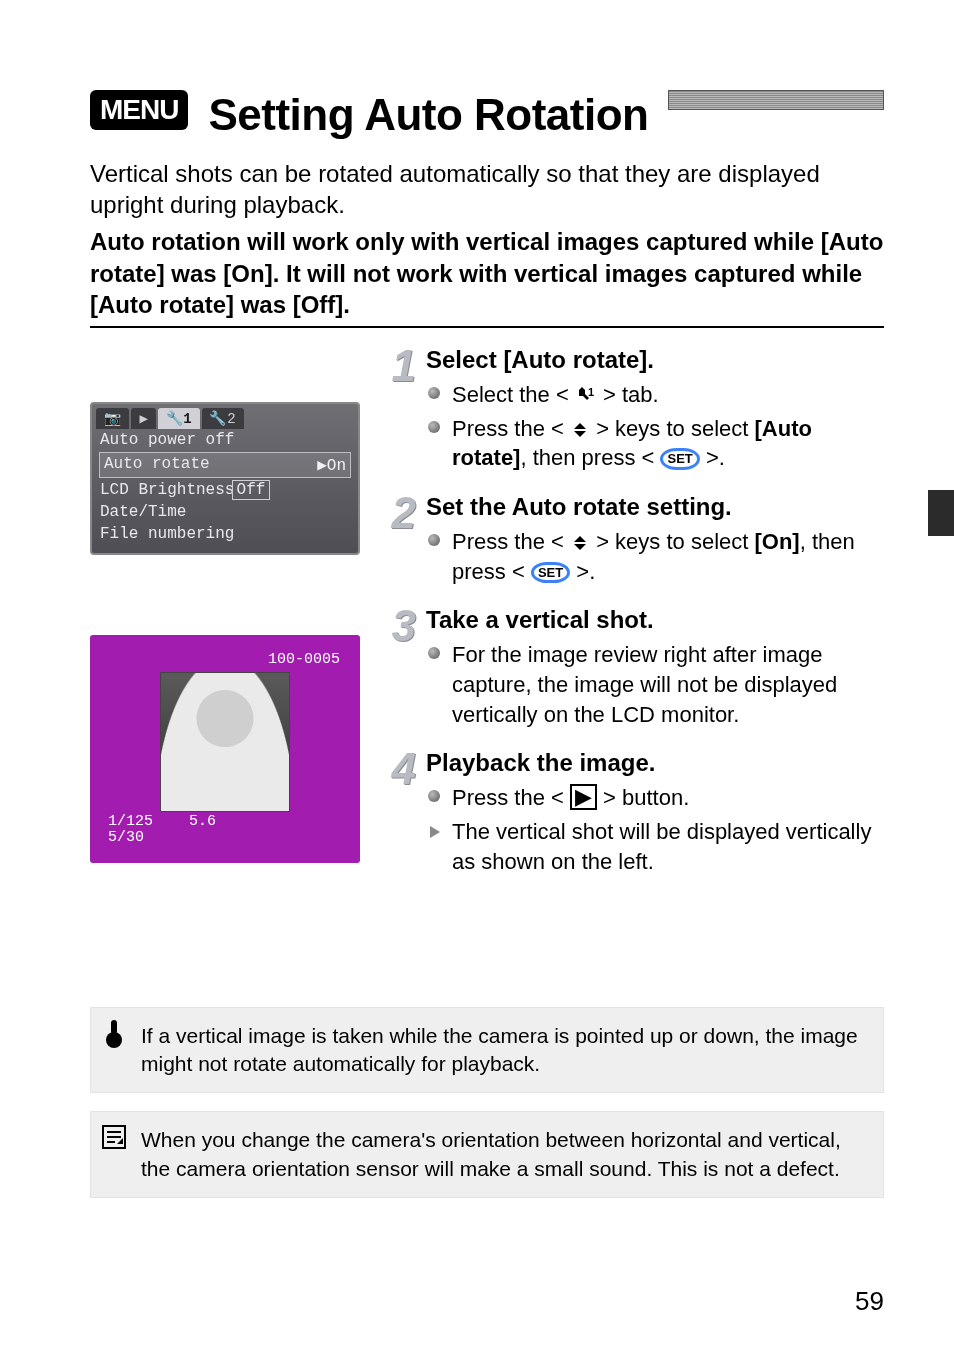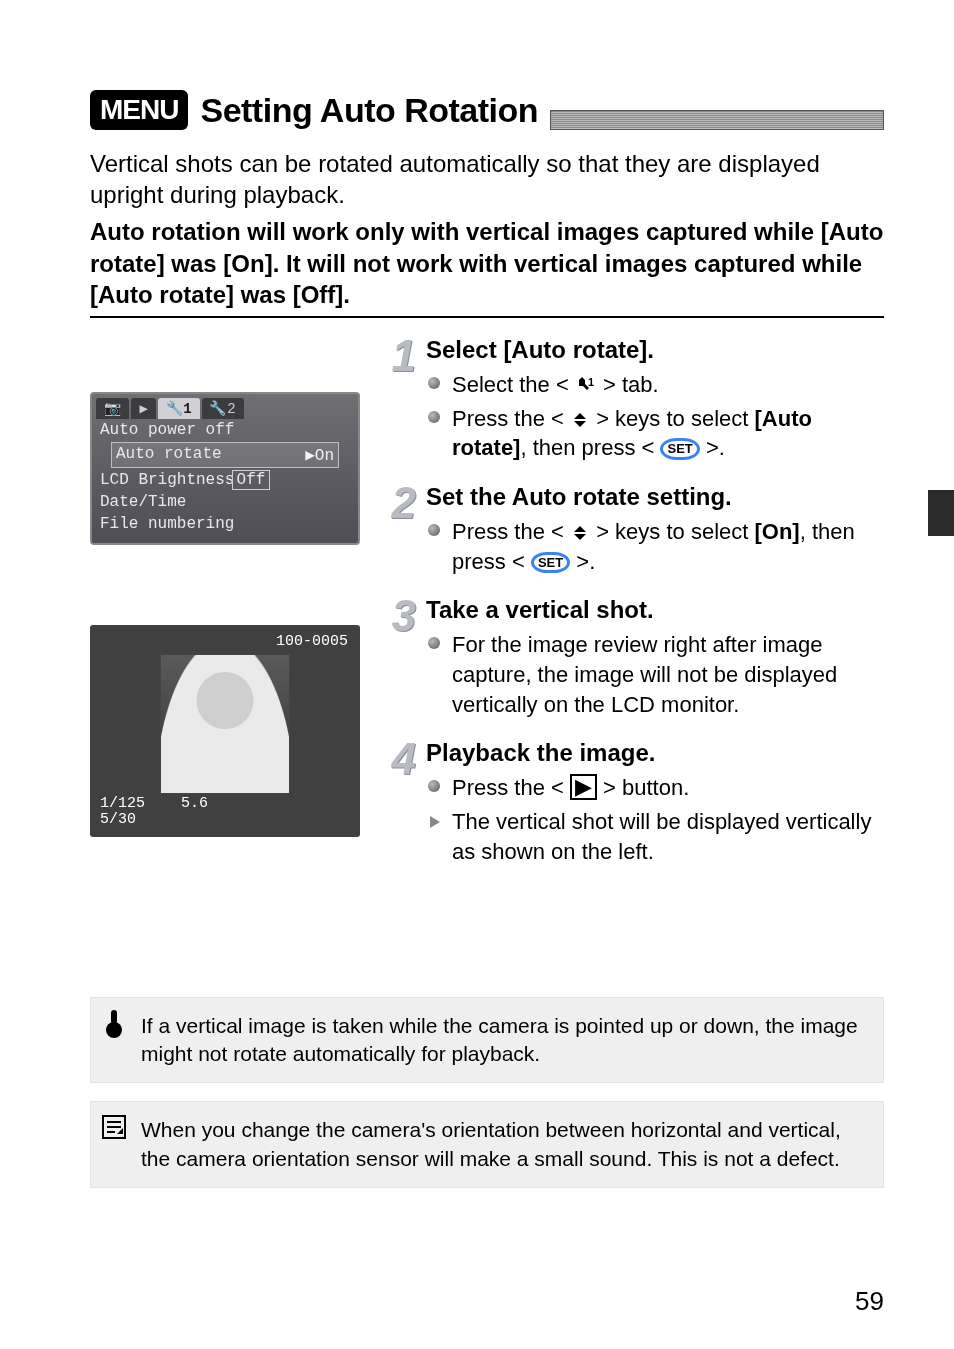--- a/index.html
+++ b/index.html
@@ -11,36 +11,36 @@
     color: #000;
   }
   .page {
     width: 954px;
     height: 1349px;
     position: relative;
     padding: 90px 70px 40px 90px;
   }
   .title-row {
     display: flex;
-    align-items: flex-end;
-    gap: 12px;
+    align-items: flex-start;
+    gap: 20px;
     margin-bottom: 18px;
   }
   .menu-badge {
     background: #000;
     color: #fff;
     font-weight: 900;
     font-size: 28px;
     padding: 4px 10px;
     border-radius: 6px;
     letter-spacing: -1px;
   }
   .title-row h1 {
     margin: 0;
-    font-size: 34px;
+    font-size: 44px;
     font-weight: 900;
     letter-spacing: -0.5px;
   }
   .title-bar {
     flex: 1;
     height: 20px;
     background: repeating-linear-gradient(
       to bottom,
       #888 0px, #888 1px,
       #bbb 1px, #bbb 2px
@@ -103,46 +103,46 @@
     color: #1a1a1a;
     font-weight: bold;
   }
   .cm-row {
     padding: 2px 8px;
     white-space: nowrap;
   }
   .cm-row.highlight {
     background: rgba(255,255,255,0.12);
     outline: 1px solid #bdbdc4;
-    margin: 2px 20px;
+    margin: 2px 8px;
     padding: 2px 4px;
     display: flex;
     justify-content: space-between;
   }
   .cm-sub {
     display: inline-block;
     width: 118px;
   }
   .cm-val {
     color: #f2f2f6;
   }
   .cm-off-box {
     border: 1px solid #cfcfd6;
     padding: 0 4px;
     margin-left: 4px;
   }
   
   .playback {
     width: 270px;
     position: relative;
-    background: #404040;
+    background: #a21caf;
     color: #fff;
     font-family: "Courier New", monospace;
     font-size: 16px;
-    padding: 8px;
+    padding: 16px;
     border-radius: 3px;
   }
   .pb-top {
     text-align: right;
     font-size: 15px;
     padding-right: 4px;
   }
   .portrait {
     width: 130px;
     height: 140px;

